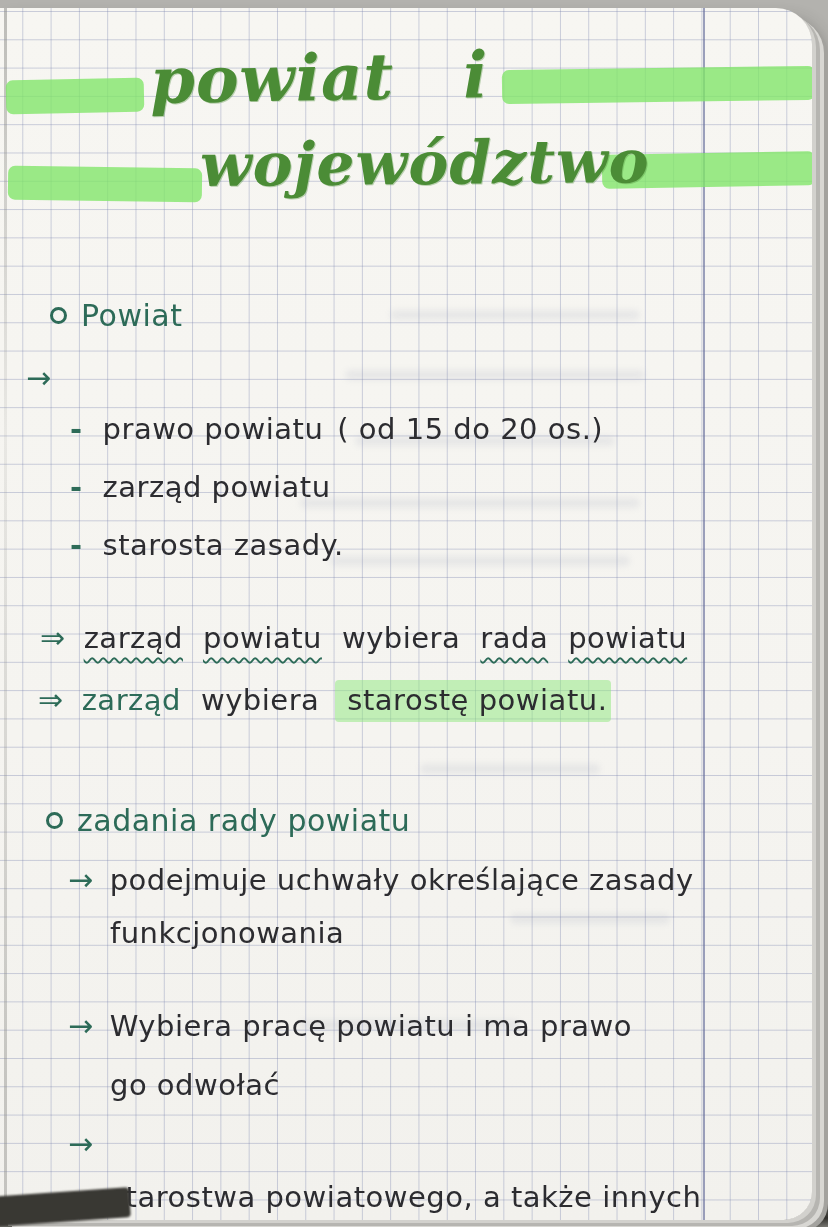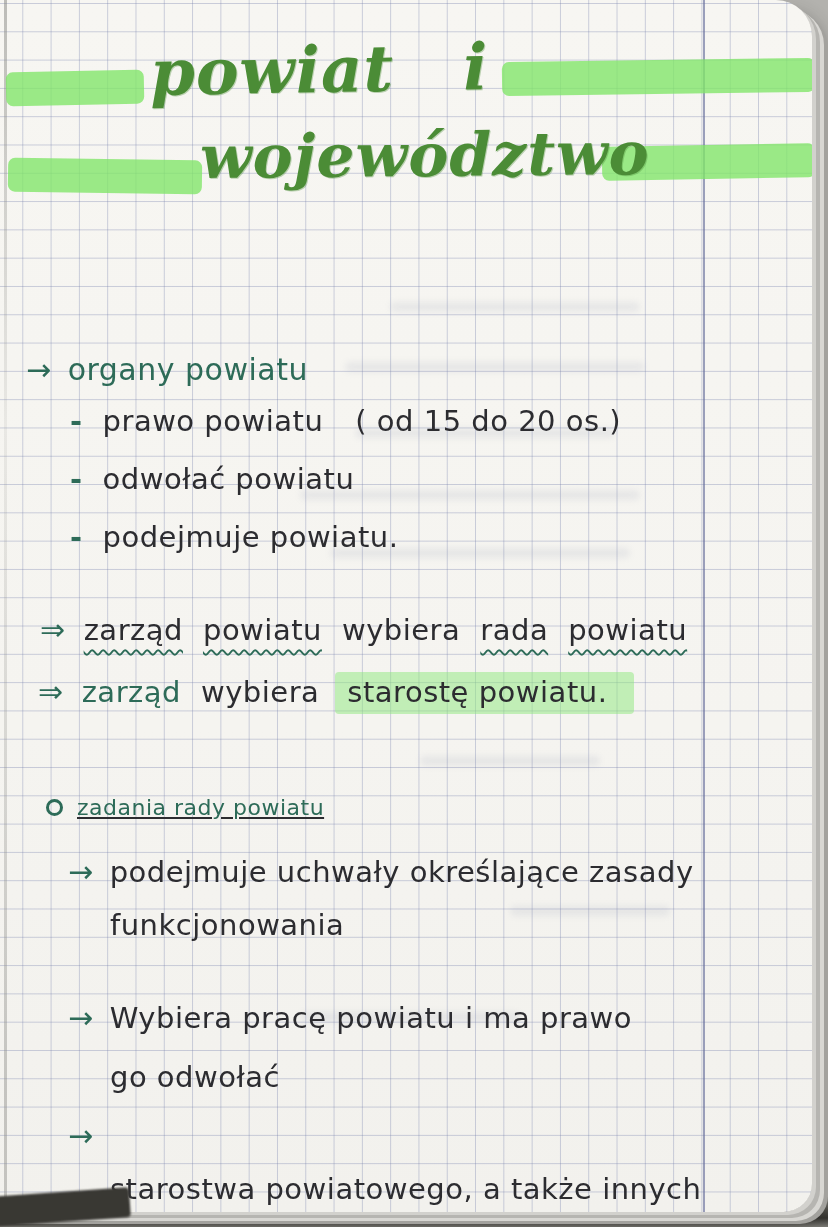--- a/index.html
+++ b/index.html
@@ -11,21 +11,21 @@
     font-family:"DejaVu Sans", sans-serif;
   }
   
   .photo-floor{
     position:absolute;left:0;right:0;bottom:0;height:30px;
     background:linear-gradient(180deg,#8a8984 0%,#4a4944 45%,#34332f 70%,#7d7c77 100%);
     z-index:0;
   }
   
   .sheet{
-    position:absolute;left:0;top:0;width:812px;height:1212px;
+    position:absolute;left:0;top:8px;width:812px;height:1212px;
     background:
       linear-gradient(rgba(124,134,176,0.38) 1px, transparent 1px),
       linear-gradient(90deg, rgba(124,134,176,0.38) 1px, transparent 1px),
       linear-gradient(180deg,#f7f6f2 0%,#f5f4f0 60%,#f2f1ed 100%);
     background-size:28.3px 28.3px,28.3px 28.3px,100% 100%;
     background-position:-6px 3px,-6px 3px,0 0;
     border-radius:0 36px 28px 0;
     box-shadow:
       4px 3px 0 0 #d2d1cd,
       8px 6px 0 0 #b6b5b1,
@@ -84,24 +84,24 @@
   .dash-glyph{color:#2d6b58;font-weight:bold;margin-right:20px;flex:none;}
   .wavy{
     text-decoration-line:underline;
     text-decoration-style:wavy;
     text-decoration-color:#2d6b58;
     text-decoration-thickness:2px;
     text-underline-offset:9px;
     margin-right:20px;
   }
   .gap-r{margin-right:20px;}
-  .note-gap{margin-left:32px;}
+  .note-gap{margin-left:14px;}
   .hl-inline{
     background:rgba(141,232,123,0.5);
-    padding:3px 27px 5px 12px;border-radius:4px;
+    padding:3px 4px 5px 12px;border-radius:4px;
     margin-left:16px;
   }
 </style>
 </head>
 <body>
 
 <div class="photo-floor"></div>
 
 <div class="sheet">
 
@@ -118,59 +118,62 @@
   <div class="ghost" style="left:300px;top:1012px;width:220px;"></div>
 
   <div class="hl-bar" style="left:6px;top:71px;width:138px;transform:rotate(-1.2deg);"></div>
   <div class="hl-bar" style="left:502px;top:60px;width:313px;transform:rotate(-0.8deg);"></div>
   <div class="title-script" style="left:150px;top:32px;font-size:64px;word-spacing:46px;transform:rotate(-1deg);">powiat i</div>
 
   <div class="hl-bar" style="left:8px;top:159px;width:194px;transform:rotate(0.8deg);"></div>
   <div class="hl-bar" style="left:602px;top:145px;width:213px;transform:rotate(-1deg);"></div>
   <div class="title-script" style="left:200px;top:120px;font-size:60px;transform:rotate(-0.5deg);">województwo</div>
 
+  <div class="line" style="left:50px;top:290px;font-size:30px;">
+    <span class="bullet-ring"></span>
+    <span class="teal">Powiat</span>
+  </div>
 
   <div class="line" style="left:26px;top:352px;font-size:30px;">
     <span class="arrow-glyph">→</span>
-    <span class="teal">organy powiatu</span>
   </div>
 
   <div class="line" style="left:70px;top:404px;">
     <span class="dash-glyph">-</span>
     <span class="ink">prawo powiatu</span>
     <span class="ink note-gap">( od 15 do 20 os.)</span>
   </div>
 
   <div class="line" style="left:70px;top:462px;">
     <span class="dash-glyph">-</span>
-    <span class="ink">odwołać powiatu</span>
+    <span class="ink">zarząd powiatu</span>
   </div>
 
   <div class="line" style="left:70px;top:520px;">
     <span class="dash-glyph">-</span>
-    <span class="ink">podejmuje powiatu.</span>
+    <span class="ink">starosta zasady.</span>
   </div>
 
   <div class="line" style="left:40px;top:612px;">
     <span class="implies-glyph">⇒</span>
     <span class="ink wavy">zarząd</span>
     <span class="ink wavy">powiatu</span>
     <span class="ink gap-r">wybiera</span>
     <span class="ink wavy">rada</span>
     <span class="ink wavy">powiatu</span>
   </div>
 
   <div class="line" style="left:38px;top:672px;">
     <span class="implies-glyph">⇒</span>
     <span class="teal gap-r">zarząd</span>
     <span class="ink">wybiera</span>
     <span class="ink hl-inline">starostę powiatu.</span>
   </div>
 
-  <div class="line" style="left:46px;top:795px;font-size:22px;text-decoration:underline;">
+  <div class="line" style="left:46px;top:795px;font-size:30px;">
     <span class="bullet-ring"></span>
     <span class="teal">zadania rady powiatu</span>
   </div>
 
   <div class="line" style="left:68px;top:854px;">
     <span class="arrow-glyph">→</span>
     <span class="ink">podejmuje uchwały określające zasady</span>
   </div>
   <div class="line" style="left:110px;top:908px;align-items:flex-end;">
     <span class="ink">funkcjonowania</span>

